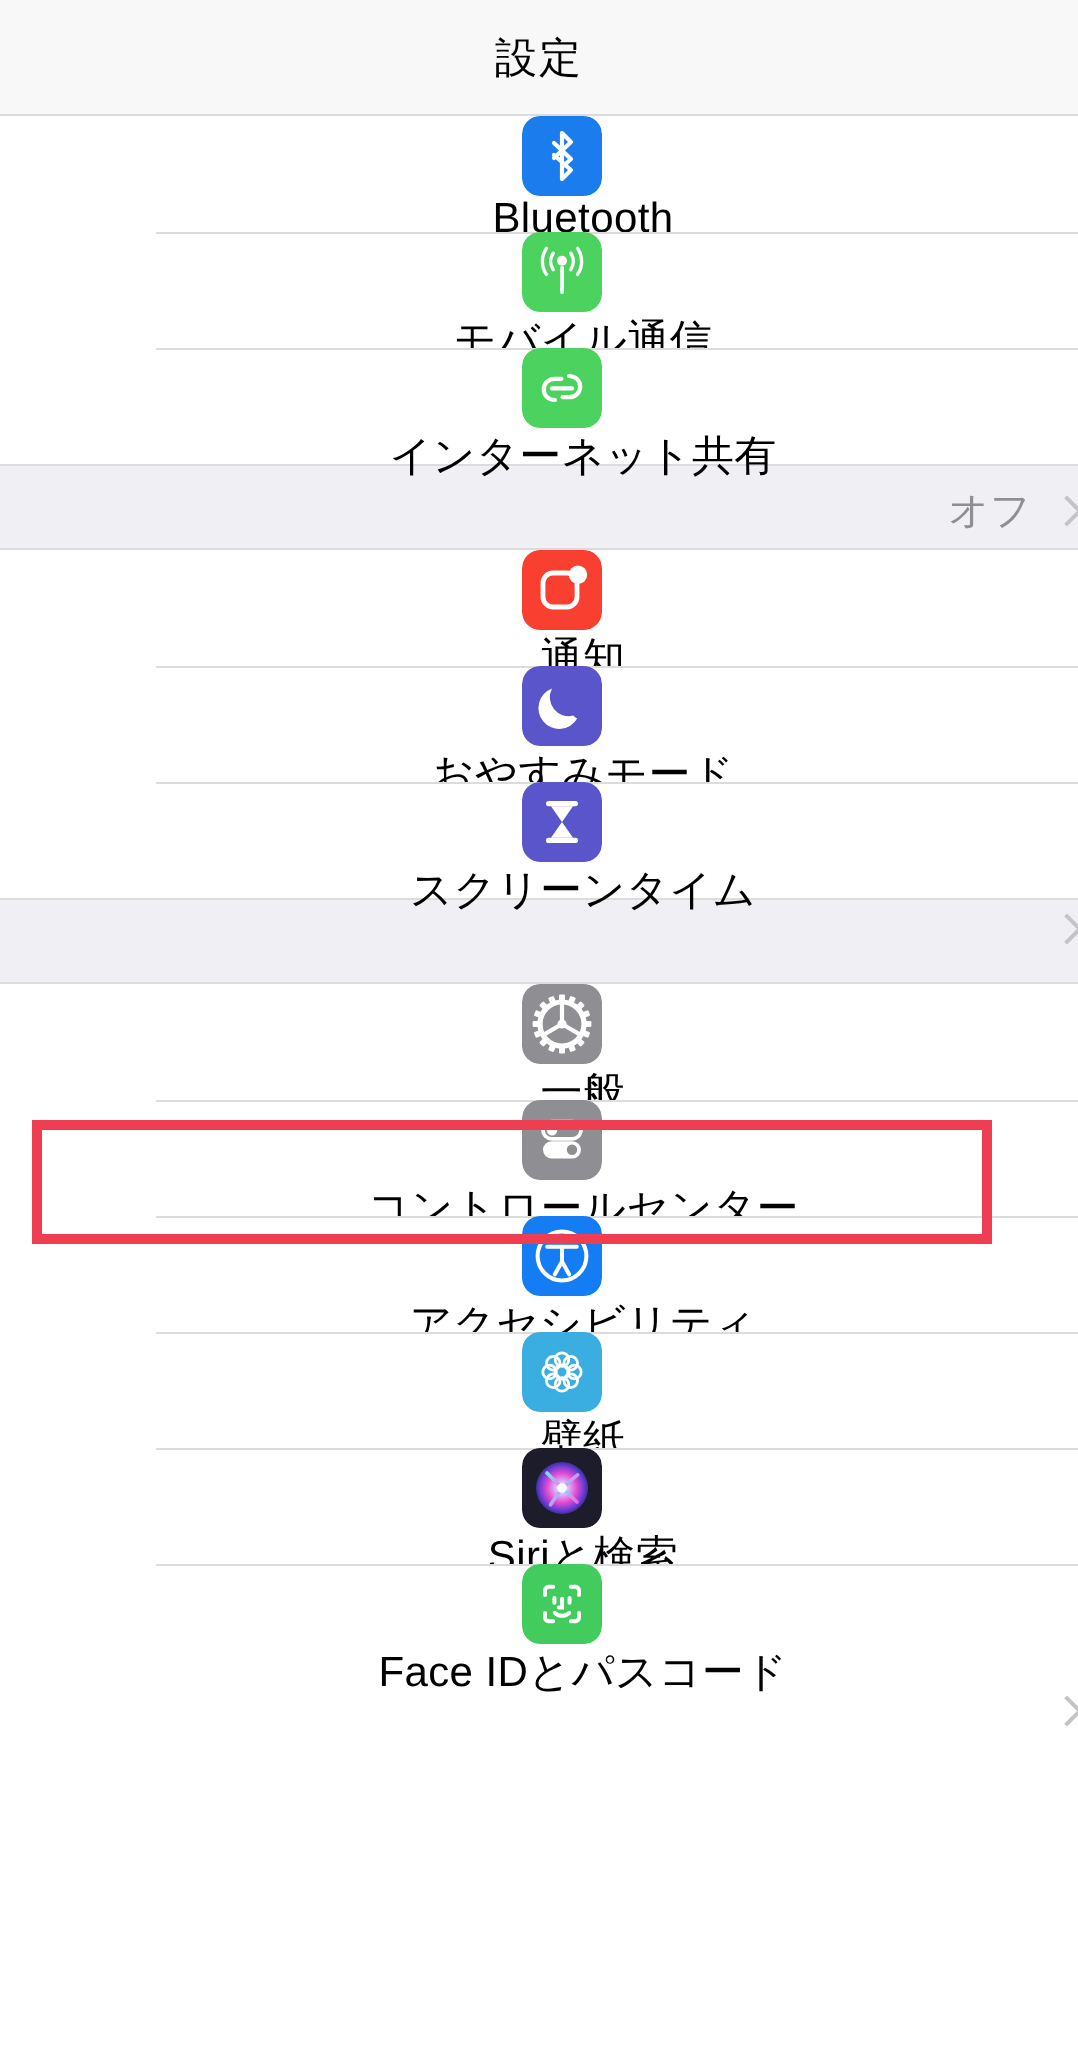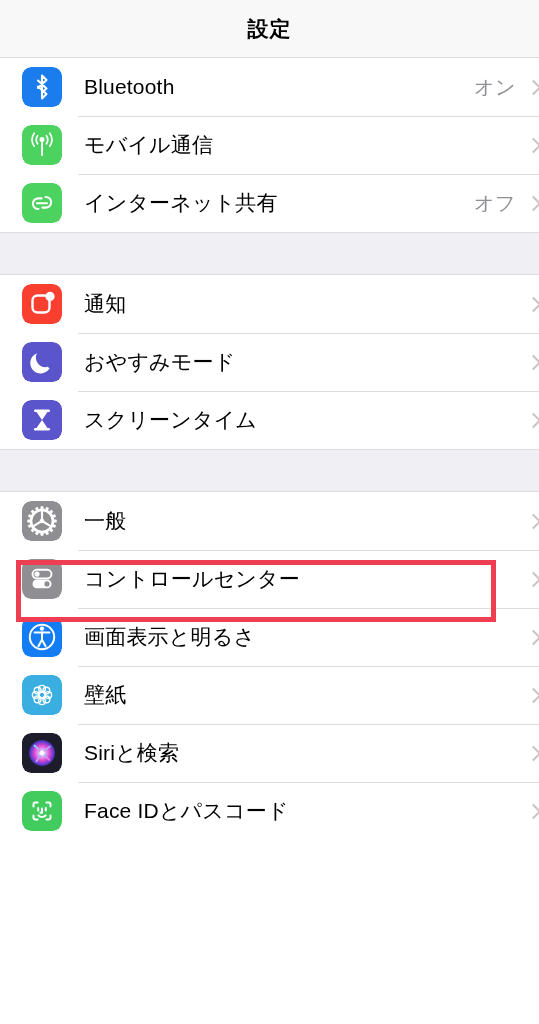--- a/index.html
+++ b/index.html
@@ -22,21 +22,21 @@
   .navbar {
     height: 58px;
     background: #f8f8f8;
     border-bottom: 1px solid #dcdcdc;
     display: flex;
     align-items: center;
     justify-content: center;
   }
   .navbar-title {
     font-size: 21px;
-    font-weight: bold;
+    font-weight: normal;
     color: #000;
     letter-spacing: 1px;
   }
 
   
   .section { background: #ffffff; }
   .section-gap {
     height: 43px;
     background: #efeff4;
     border-top: 1px solid #dcdcdc;
@@ -44,20 +44,21 @@
   }
 
   
   .row {
     position: relative;
     height: 58px;
     display: flex;
     align-items: center;
     padding-left: 22px;
     background: #ffffff;
+    flex-direction: column;
   }
   .row + .row::before {
     content: "";
     position: absolute;
     left: 78px;
     right: 0;
     top: 0;
     height: 1px;
     background: #dcdcdc;
   }
@@ -266,21 +267,21 @@
         <div class="row">
           <span class="row-icon">
             <svg class="ic-svg" viewBox="0 0 40 40">
               <rect width="40" height="40" rx="9" fill="#157df4"></rect>
         <circle cx="20" cy="20" r="12.2" fill="none" stroke="white" stroke-width="2"></circle>
         <circle cx="20" cy="11.6" r="2.2" fill="white"></circle>
         <path d="M12.6 15.4h14.8" stroke="white" stroke-width="2" stroke-linecap="round"></path>
         <path d="M20 15.4v7.4M20 22.8l-3.6 6.4M20 22.8l3.6 6.4" stroke="white" stroke-width="2" stroke-linecap="round"></path>
             </svg>
           </span>
-          <span class="row-label">画面表示と明るさ</span>
+          <span class="row-label">アクセシビリティ</span>
           <span class="row-right">
             <span class="chevron"></span>
           </span>
         </div>
         <div class="row">
           <span class="row-icon">
             <svg class="ic-svg" viewBox="0 0 40 40">
               <rect width="40" height="40" rx="9" fill="#3aaee0"></rect>
         <g fill="none" stroke="white" stroke-width="1.4">
           <circle cx="20" cy="20" r="3.4"></circle>

